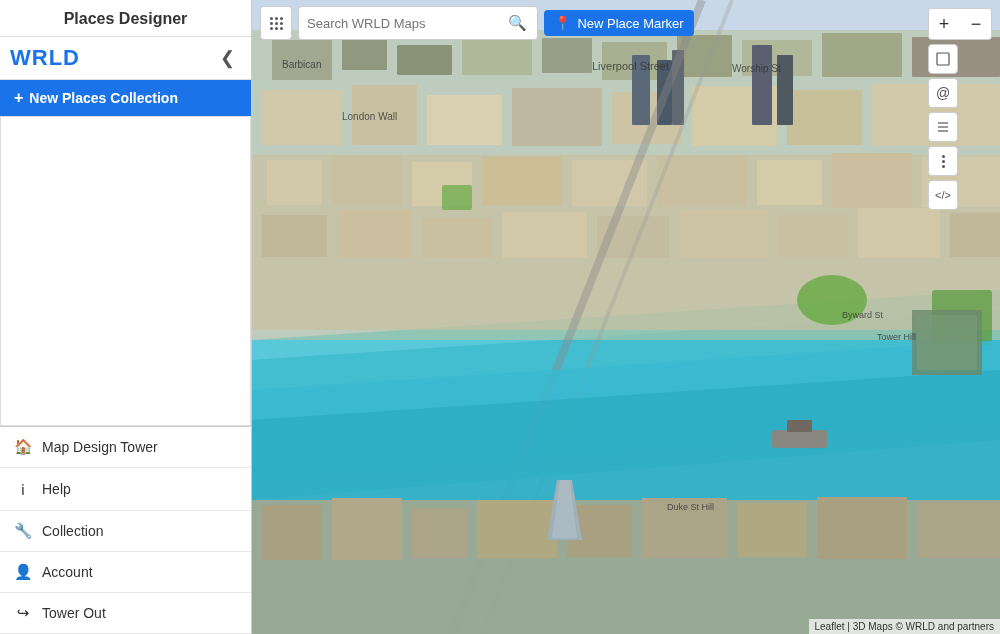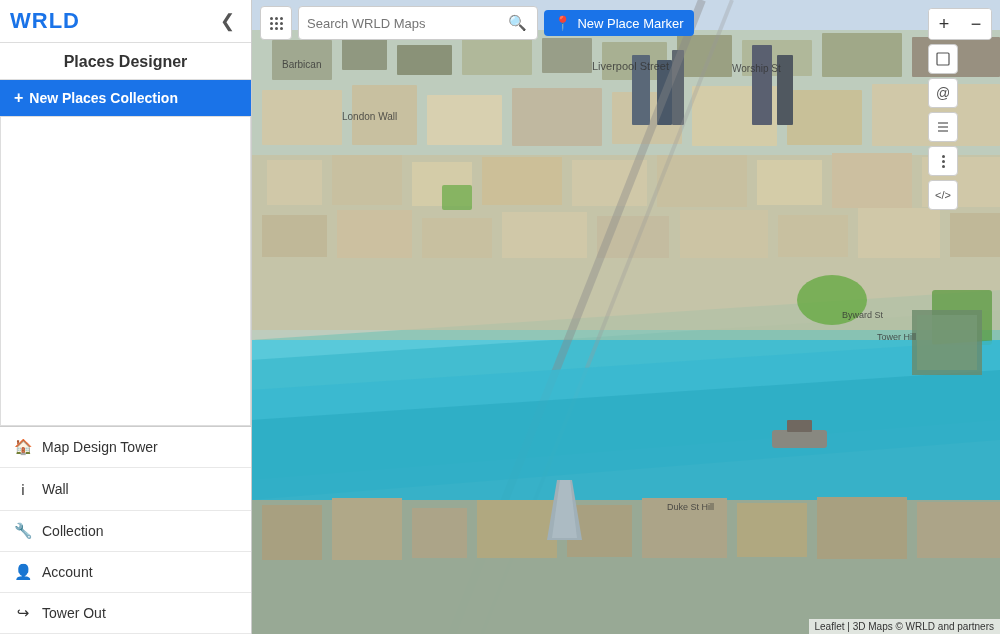--- a/index.html
+++ b/index.html
@@ -266,42 +266,42 @@
     .map-svg {
       width: 100%;
       height: 100%;
     }
   </style>
 </head>
 <body>
 
 <div id="sidebar">
 
+  <div id="places-designer-title">Places Designer</div>
+
   <div id="sidebar-header">
     <span class="wrld-logo">WRLD</span>
     <button class="collapse-btn">❮</button>
   </div>
-
-  <div id="places-designer-title">Places Designer</div>
 
   <button id="new-collection-btn">
     <span class="plus-icon">+</span>
     <span>New Places Collection</span>
   </button>
 
   <div id="collection-area"></div>
 
   <nav id="bottom-nav">
     <a class="nav-item" href="#">
       <span class="nav-icon">🏠</span>
       <span>Map Design Tower</span>
     </a>
     <a class="nav-item" href="#">
       <span class="nav-icon">ℹ</span>
-      <span>Wall</span>
+      <span>Help</span>
     </a>
     <a class="nav-item" href="#">
       <span class="nav-icon">🔧</span>
       <span>Collection</span>
     </a>
     <a class="nav-item" href="#">
       <span class="nav-icon">👤</span>
       <span>Account</span>
     </a>
     <a class="nav-item" href="#">

